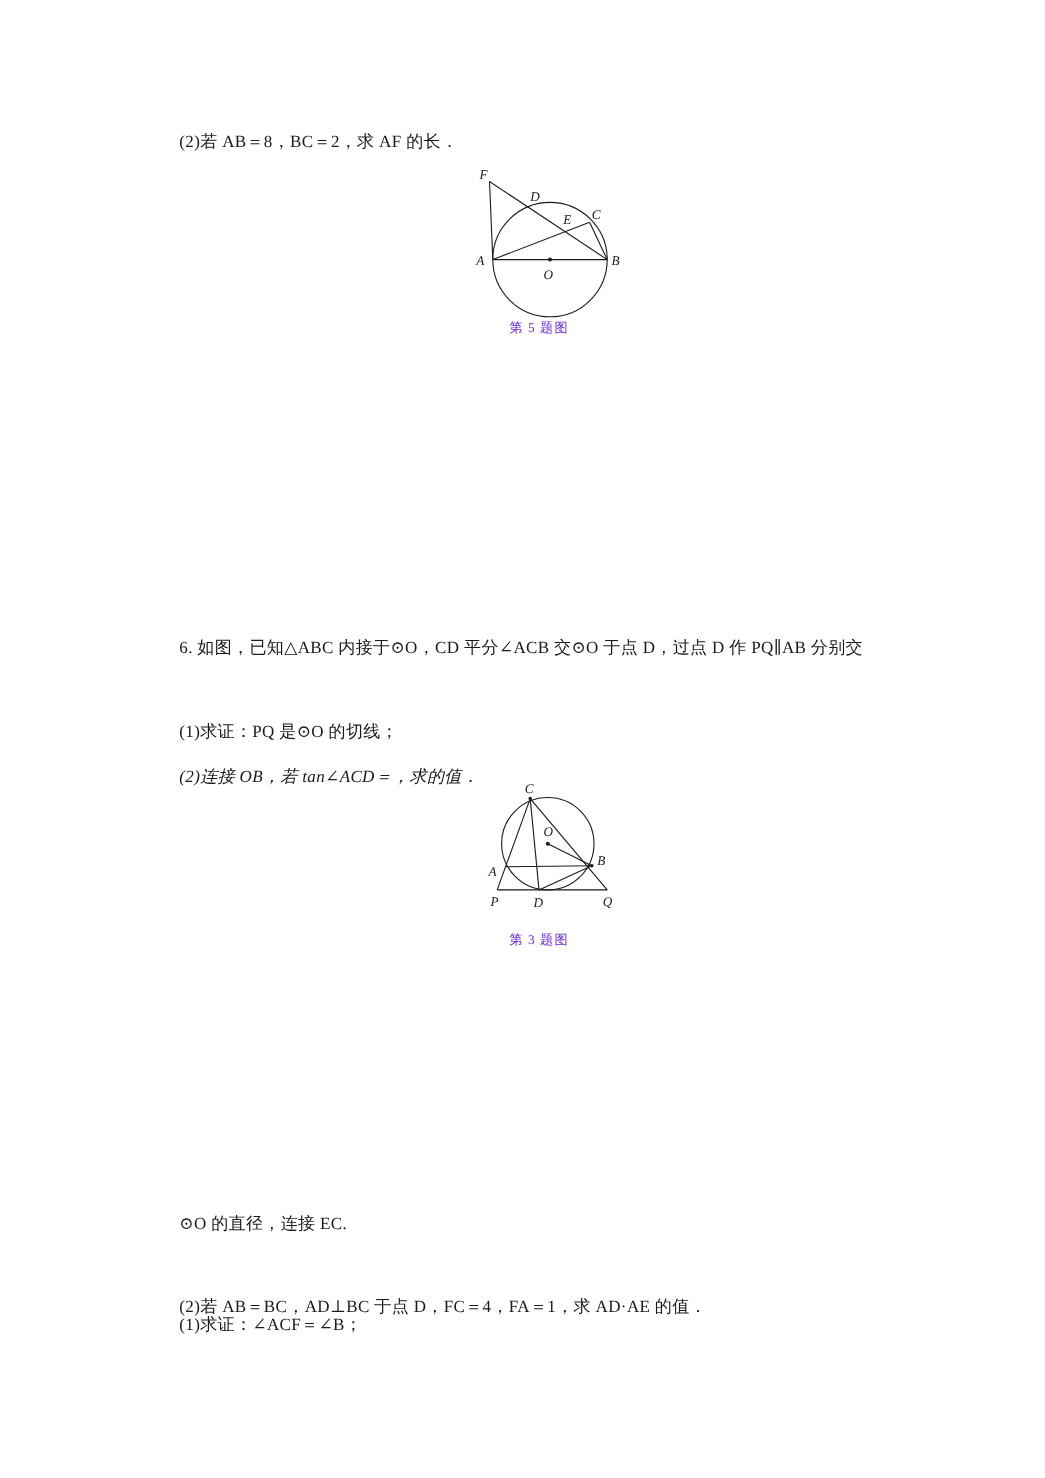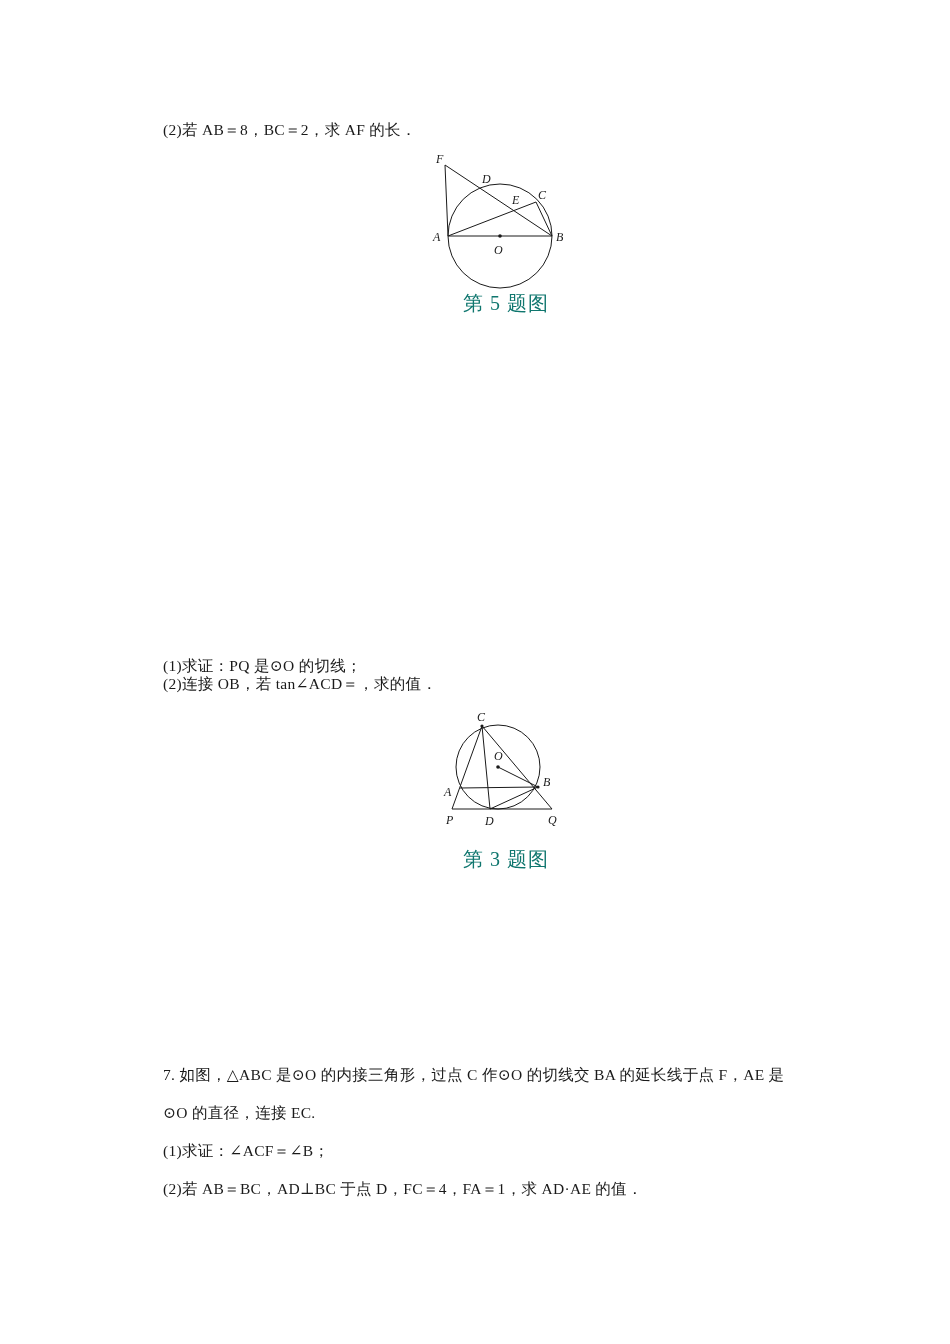--- a/index.html
+++ b/index.html
@@ -28,24 +28,24 @@
     line-height: 1.5;
     letter-spacing: 0.3px;
     white-space: nowrap;
     color: #1a1a1a;
   }
   .fig {
     position: absolute;
   }
   .figcap {
     position: absolute;
-    font-size: 20px;
+    font-size: 12px;
     letter-spacing: 1px;
     white-space: nowrap;
-    color: #0f766e;
+    color: #6d28d9;
   }
   svg { display: block; overflow: visible; }
   svg text {
     font-family: "Liberation Serif", "DejaVu Serif", serif;
     font-style: italic;
     fill: #1a1a1a;
   }
   .pt { fill: #1a1a1a; }
   .ln { stroke: #1a1a1a; fill: none; }
   .circ { stroke: #1a1a1a; fill: none; }
@@ -79,25 +79,26 @@
       <text x="84" y="52" font-size="12">E</text>
       <text x="110" y="47" font-size="12">C</text>
       <text x="5" y="89" font-size="12">A</text>
       <text x="128" y="89" font-size="12">B</text>
       <text x="66" y="102" font-size="12">O</text>
     </svg>
   </div>
 
   <div class="figcap" style="left:443px; top:290px;">第 5 题图</div>
 
+  <div class="txt" style="left:143px; top:578px;">6. 如图，已知△ABC 内接于⊙O，CD 平分∠ACB 交⊙O 于点 D，过点 D 作 PQ∥AB 分别交</div>
 
 
   <div class="txt" style="left:143px; top:654px;">(1)求证：PQ 是⊙O 的切线；</div>
 
-  <div class="txt" style="left:143px; top:672px;">(2)连接 OB，若 tan∠ACD＝，求的值．</div>
+  <div class="txt" style="left:143px; top:695px;font-style:italic;">(2)连接 OB，若 tan∠ACD＝，求的值．</div>
 
   <div class="fig" style="left:410px; top:708px; width:150px; height:130px;">
     <svg width="150" height="130" viewBox="0 0 150 130">
 
       <circle class="circ" cx="68" cy="59" r="42" stroke-width="1"></circle>
 
       <line class="ln" x1="22" y1="101" x2="122" y2="101" stroke-width="1"></line>
 
       <line class="ln" x1="52" y1="18" x2="22" y2="101" stroke-width="1"></line>
 
@@ -120,21 +121,20 @@
       <text x="14" y="88" font-size="12">A</text>
       <text x="113" y="78" font-size="12">B</text>
       <text x="16" y="116" font-size="12">P</text>
       <text x="55" y="117" font-size="12">D</text>
       <text x="118" y="116" font-size="12">Q</text>
     </svg>
   </div>
 
   <div class="figcap" style="left:443px; top:846px;">第 3 题图</div>
 
-  <div class="txt" style="left:143px; top:1063px;">7. 如图，△ABC 是⊙O 的内接三角形，过点 C 作⊙O 的切线交 BA 的延长线于点 F，AE 是</div>
 
   <div class="txt" style="left:143px; top:1101px;text-align:center;">⊙O 的直径，连接 EC.</div>
 
-  <div class="txt" style="left:143px; top:1139px;">(1)求证：∠ACF＝∠B；</div>
+  <div class="txt" style="left:143px; top:1193px;">(1)求证：∠ACF＝∠B；</div>
 
   <div class="txt" style="left:143px; top:1177px;">(2)若 AB＝BC，AD⊥BC 于点 D，FC＝4，FA＝1，求 AD·AE 的值．</div>
 
 </div>
 
 </body></html>

